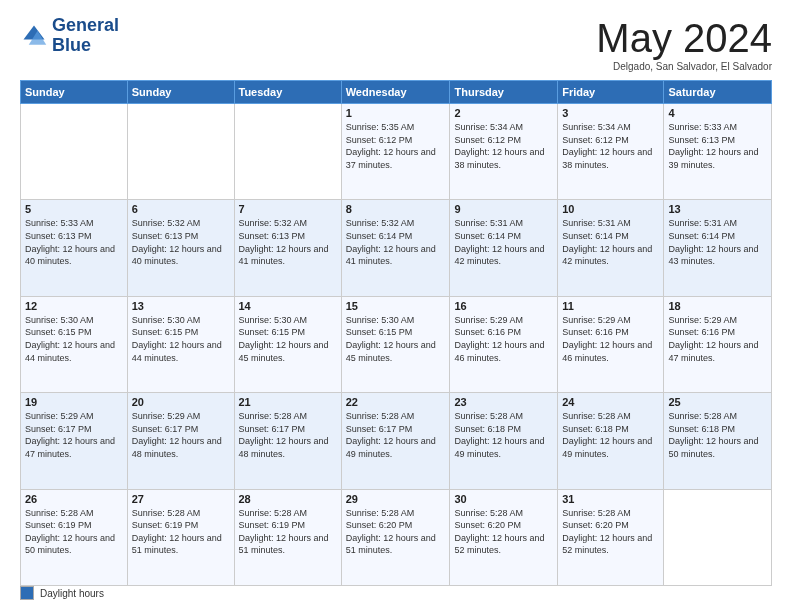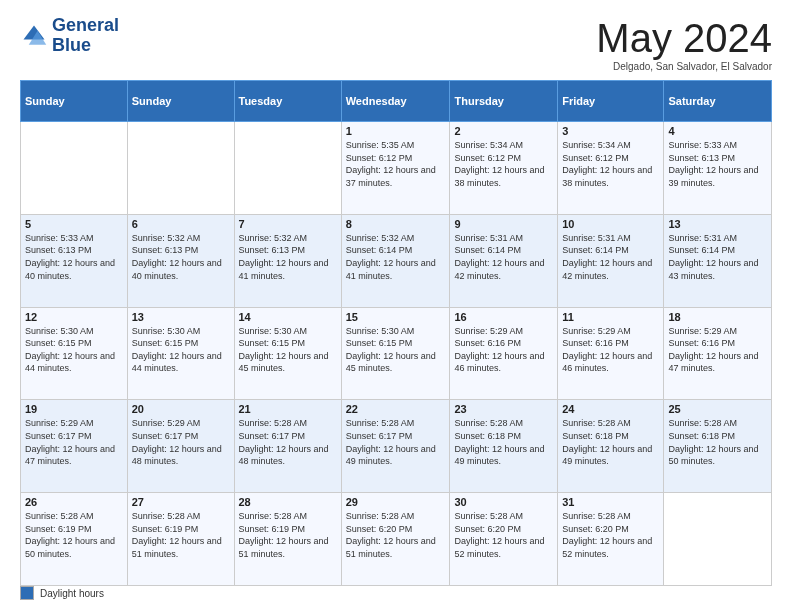--- a/index.html
+++ b/index.html
@@ -55,21 +55,21 @@
     }
     .calendar {
       width: 100%;
       border-collapse: collapse;
       flex: 1;
       font-size: 9.5px;
     }
     .calendar thead th {
       background: #2d6db5;
       color: #fff;
-      padding: 14px 4px;
+      padding: 5px 4px;
       text-align: left;
       font-size: 11px;
       font-weight: bold;
       border: 1px solid #5a9de0;
     }
     .calendar tbody td {
       border: 1px solid #ccc;
       vertical-align: top;
       padding: 3px 4px;
       width: 113px;

